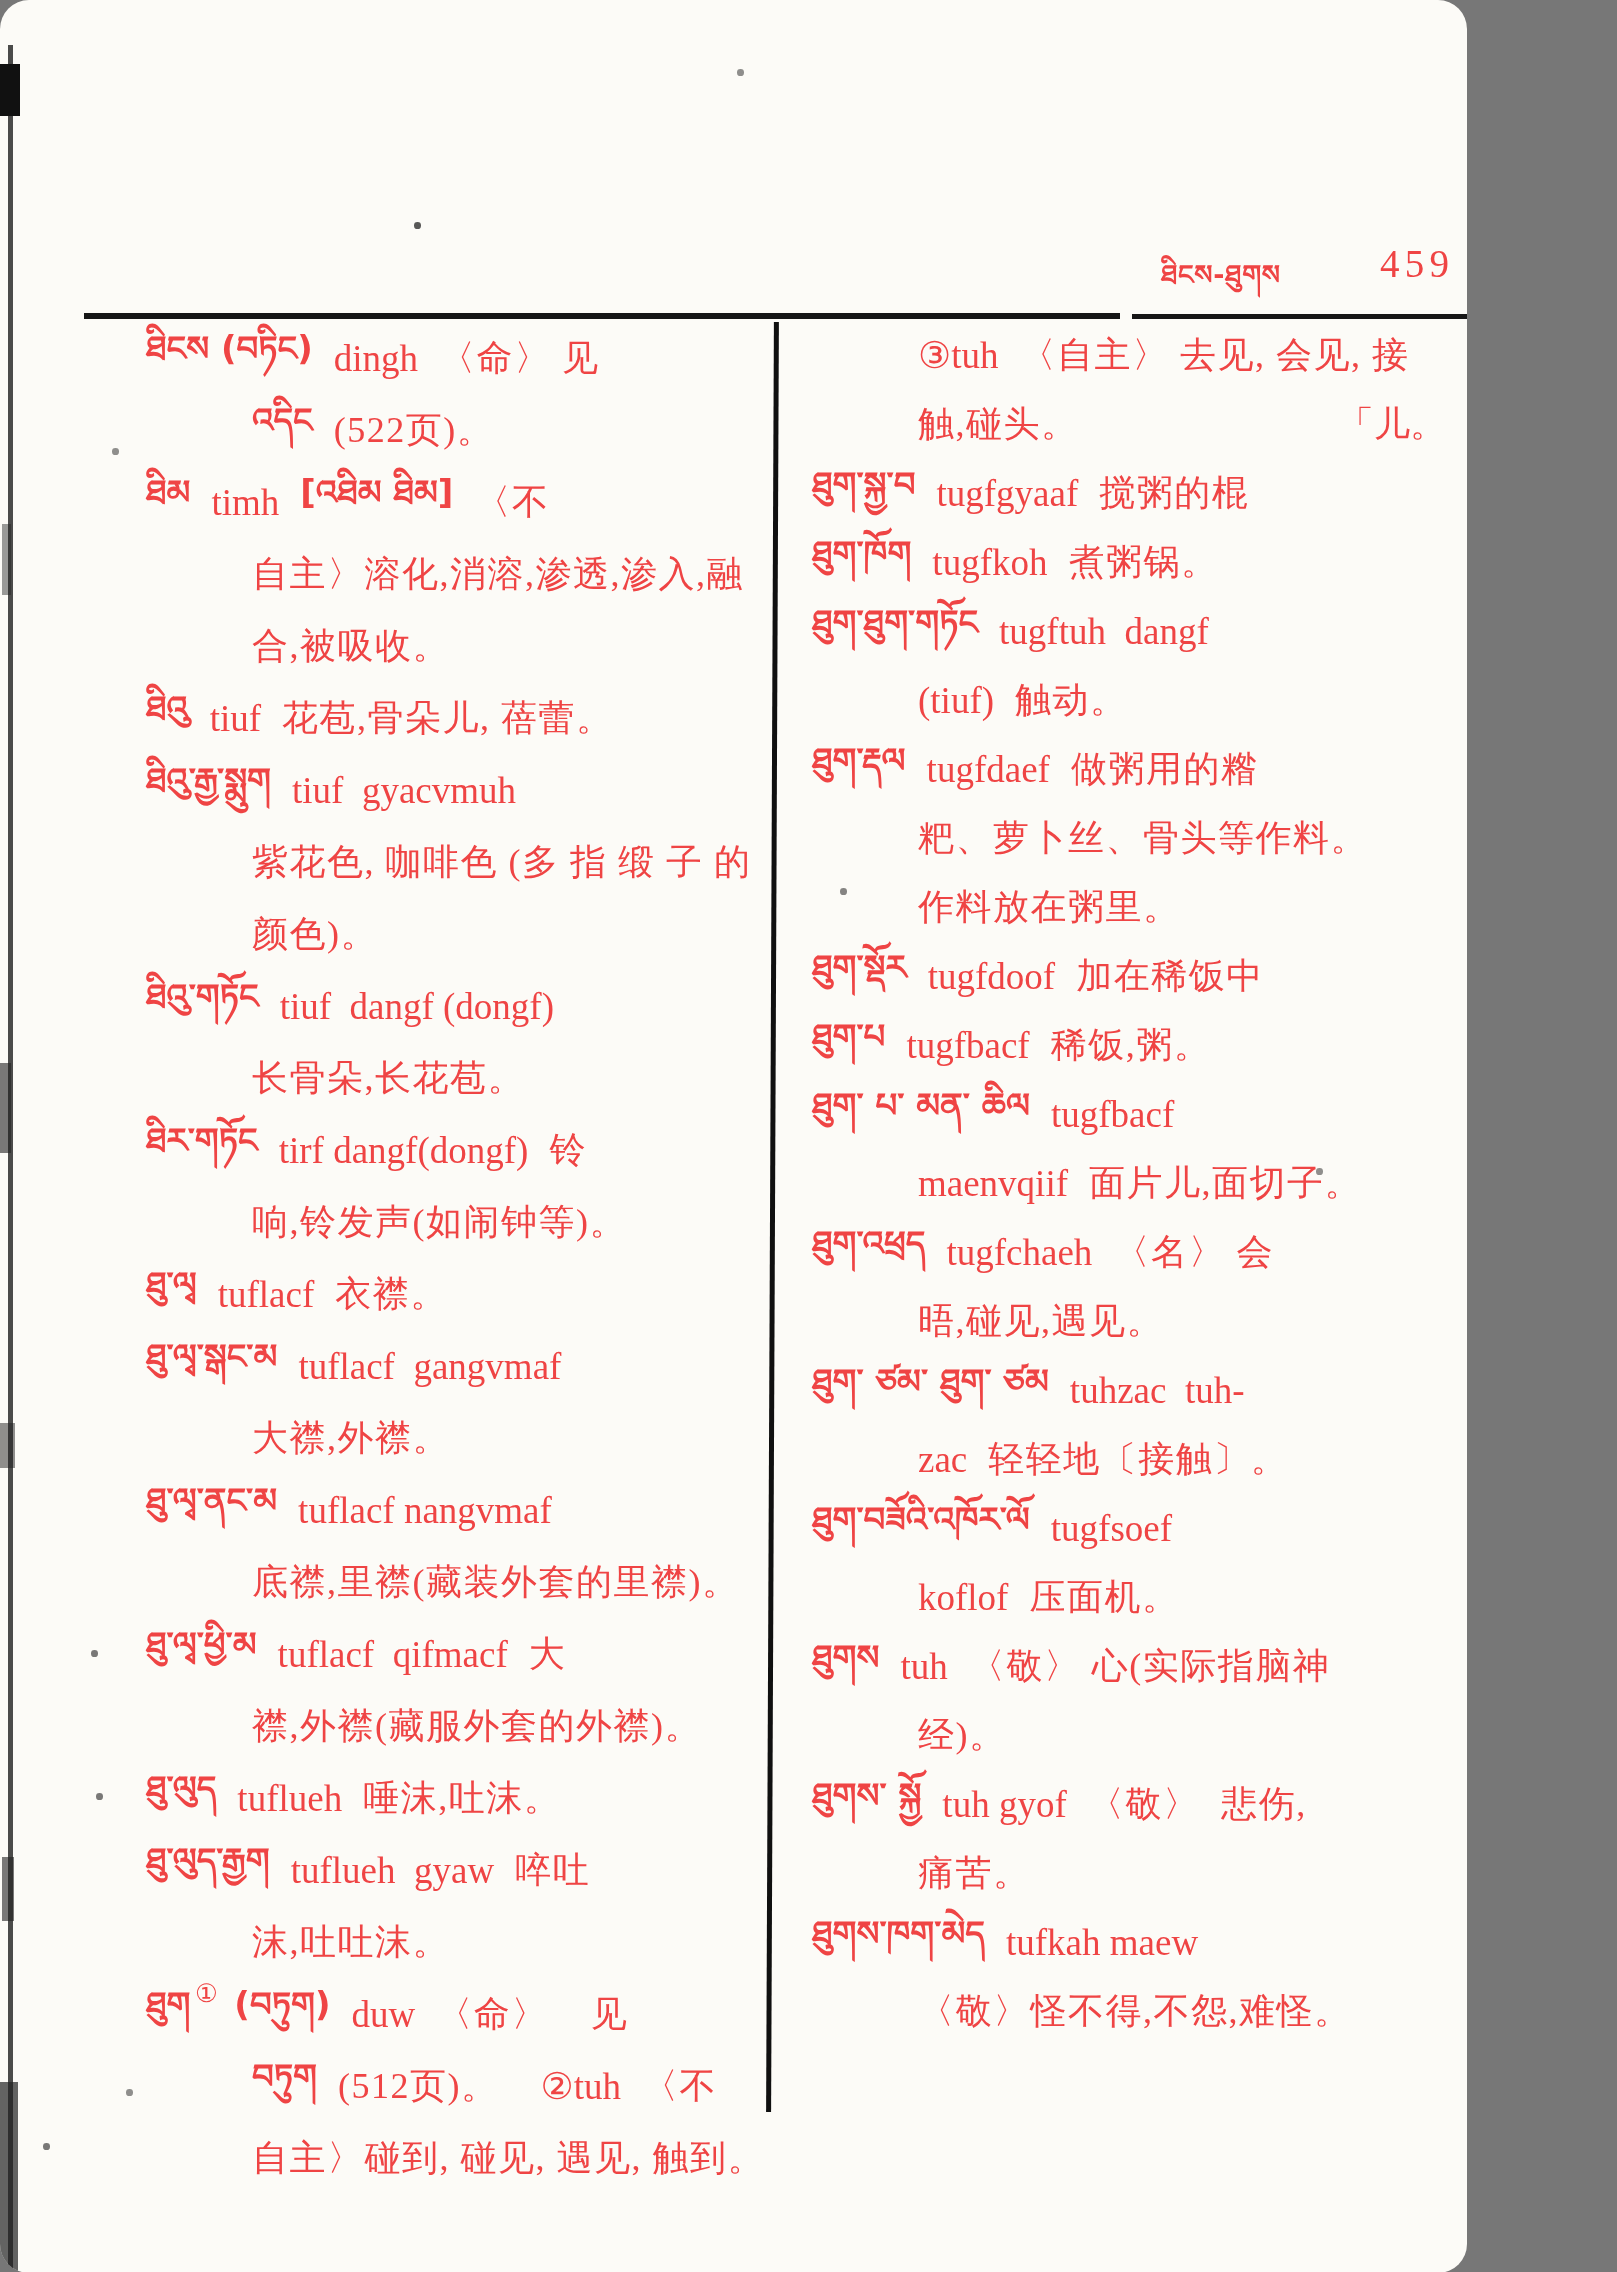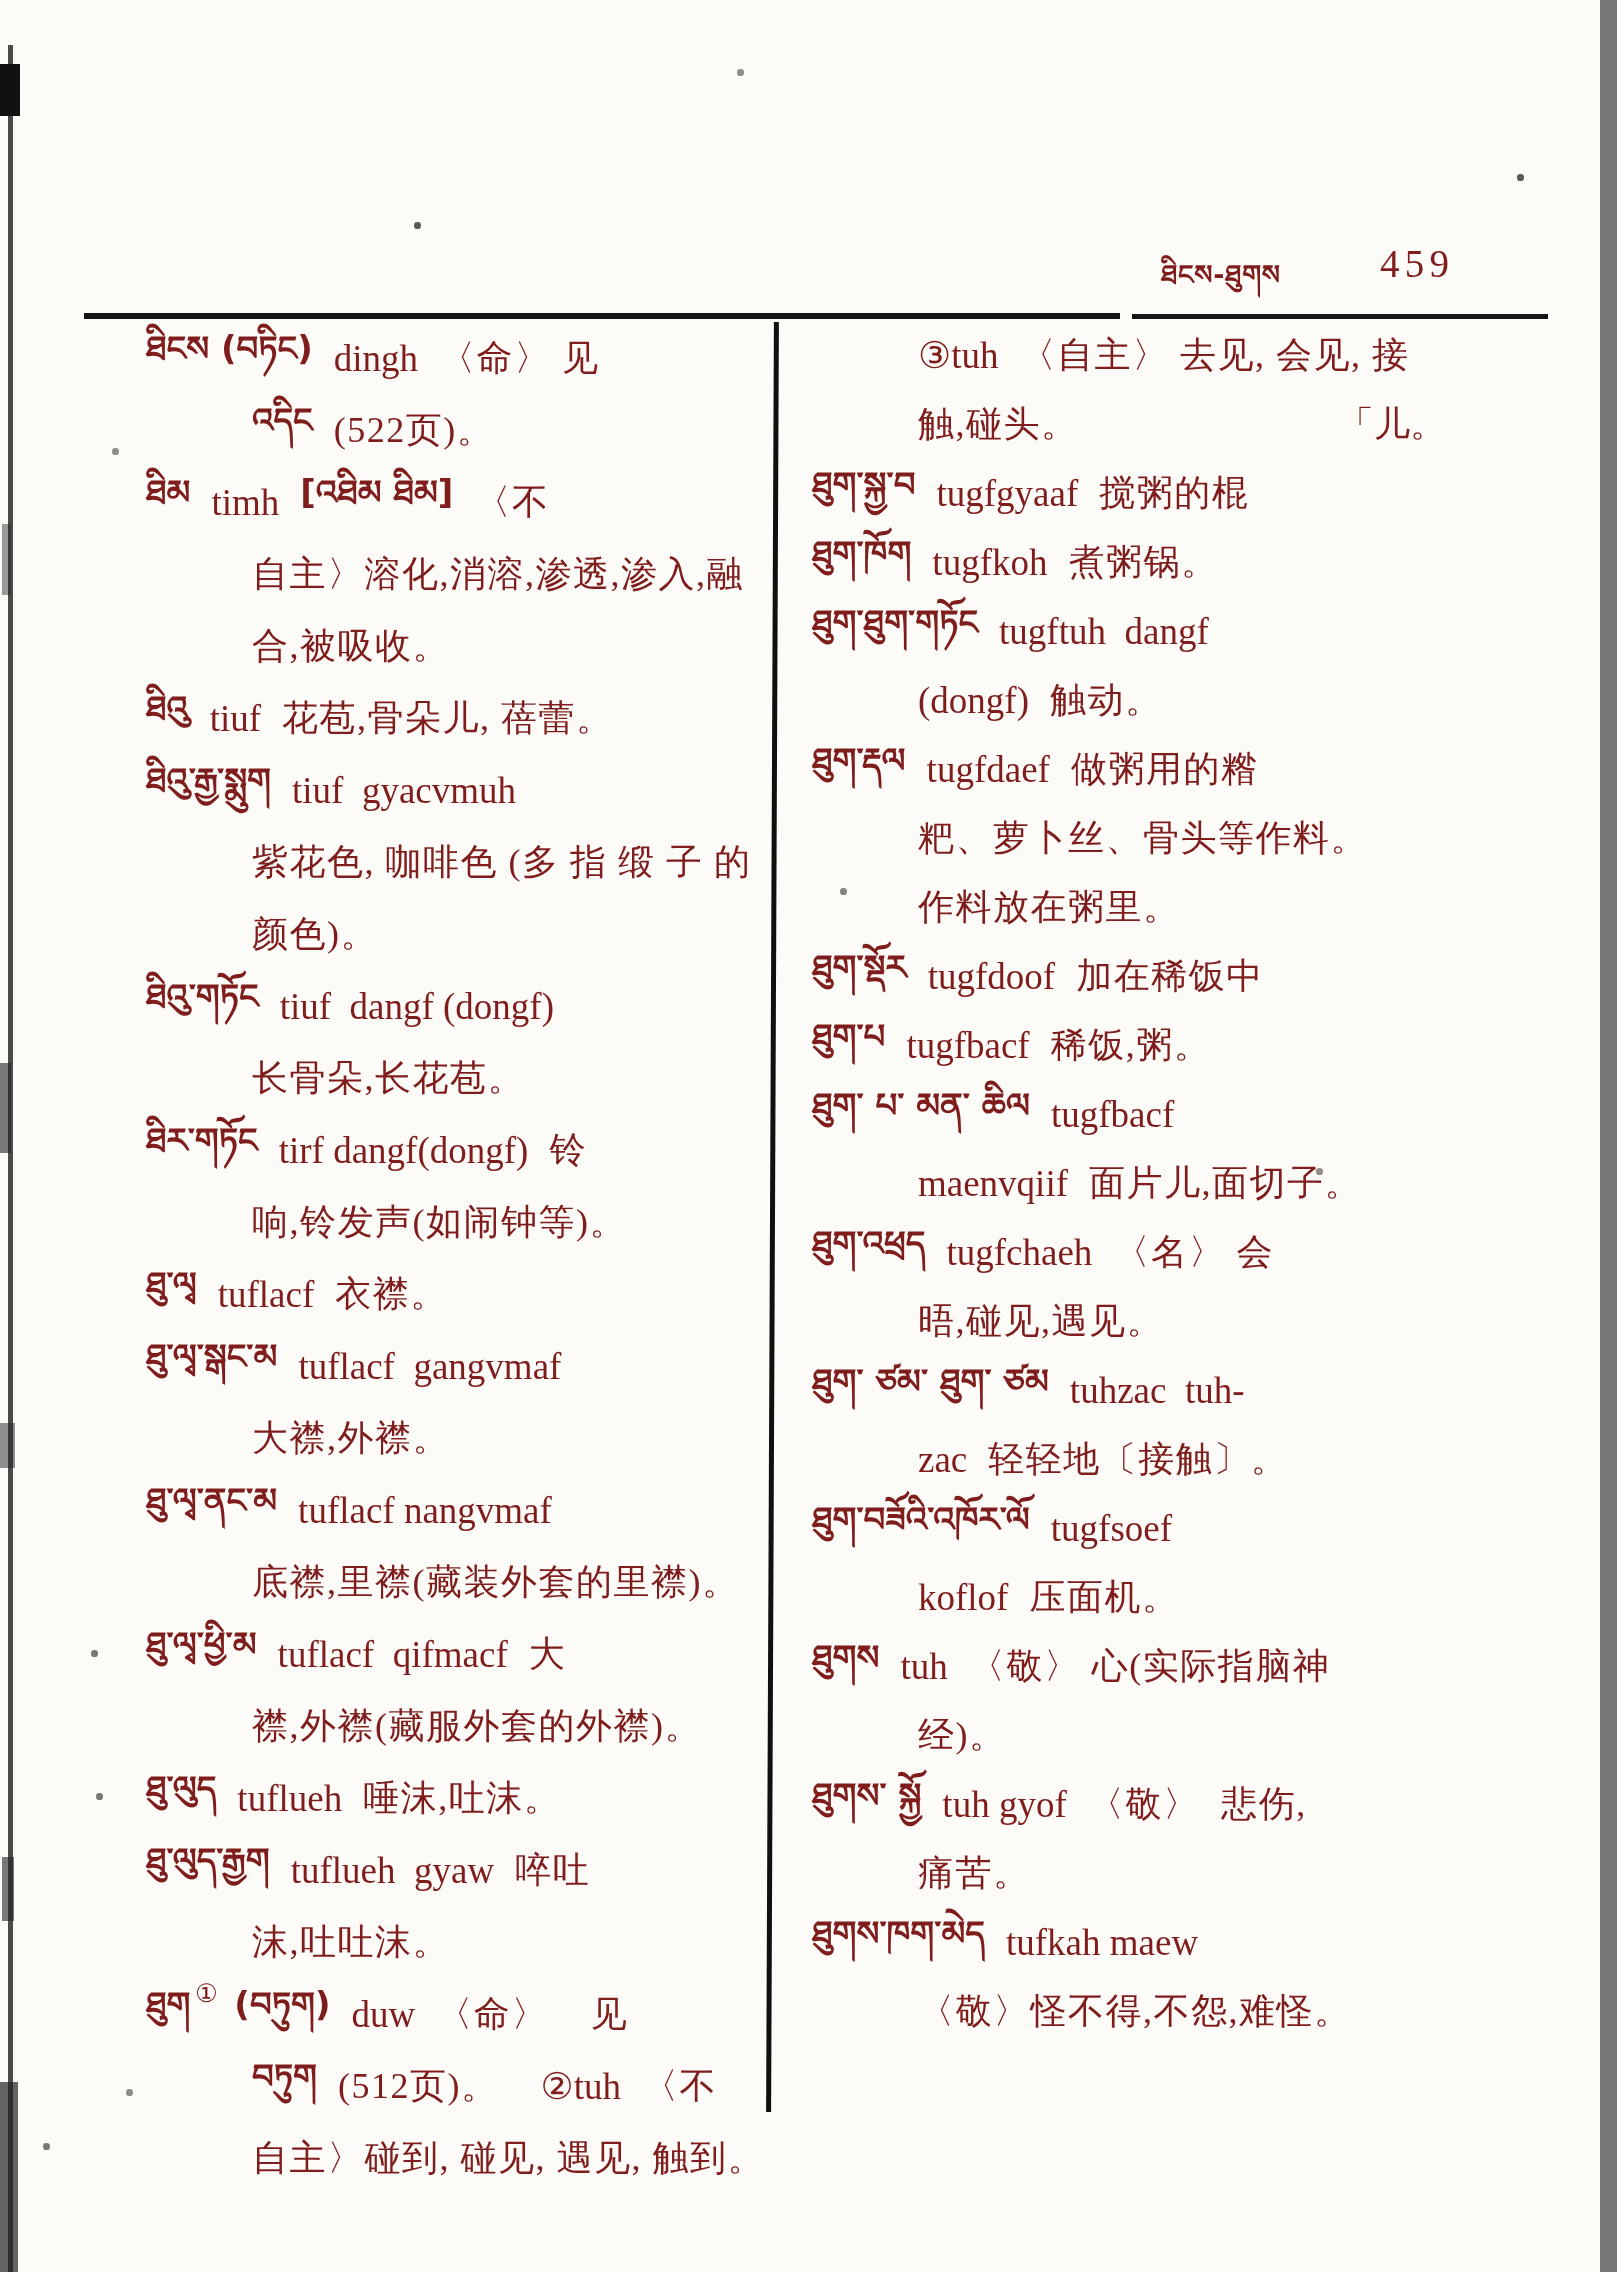--- a/index.html
+++ b/index.html
@@ -1,17 +1,17 @@
 <!DOCTYPE html>
 <html style="font-size:12px"><head>
 <meta charset="utf-8">
 <style>
   html,body{margin:0;padding:0;background:#777;}
-  .page{position:relative;width:1600px;height:2273px;background:#fcfbf7;overflow:hidden;
-        font-family:"Liberation Serif",serif;color:#7f1d1d;}
+  .page{position:relative;width:1467px;height:2273px;background:#fcfbf7;overflow:hidden;
+        font-family:"Liberation Serif",serif;color:#ef4444;border-radius:29px;}
   
   .running-head{position:absolute;left:1161px;top:244px;font-size:27px;font-weight:700;
         font-family:"DejaVu Sans",sans-serif;letter-spacing:0.7px;}
   .page-number{position:absolute;left:1380px;top:241px;font-size:39px;letter-spacing:5.2px;
         font-family:"Liberation Serif",serif;}
   .rule{position:absolute;background:#161616;}
   .rule-left{left:84px;top:313px;width:1036px;height:6px;}
   .rule-right{left:1132px;top:314px;width:416px;height:4.5px;}
   .col-divider{position:absolute;left:770px;top:322px;width:5.2px;height:1790px;background:#101010;
         transform:rotate(0.25deg);}
@@ -197,21 +197,21 @@
       <div class="line">
         <span class="seg-tib">ཐུག་ཁོག</span>
         <span class="seg-lat">tugfkoh</span>
         <span class="seg-chn">煮粥锅。</span>
       </div>
       <div class="line">
         <span class="seg-tib">ཐུག་ཐུག་གཏོང</span>
         <span class="seg-lat">tugftuh  dangf</span>
       </div>
       <div class="line indent">
-        <span class="seg-lat">(dongf)</span>
+        <span class="seg-lat">(tiuf)</span>
         <span class="seg-chn">触动。</span>
       </div>
       <div class="line">
         <span class="seg-tib">ཐུག་རྡལ</span>
         <span class="seg-lat">tugfdaef</span>
         <span class="seg-chn">做粥用的糌</span>
       </div>
       <div class="line indent">
         <span class="seg-chn">粑、萝卜丝、骨头等作料。</span>
       </div>

